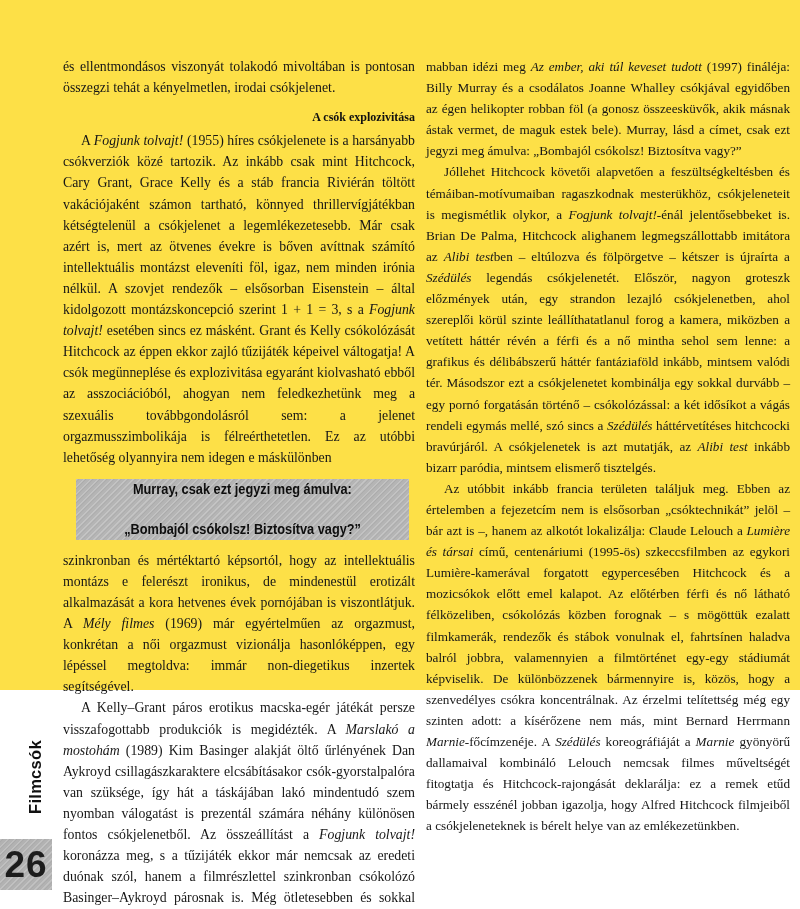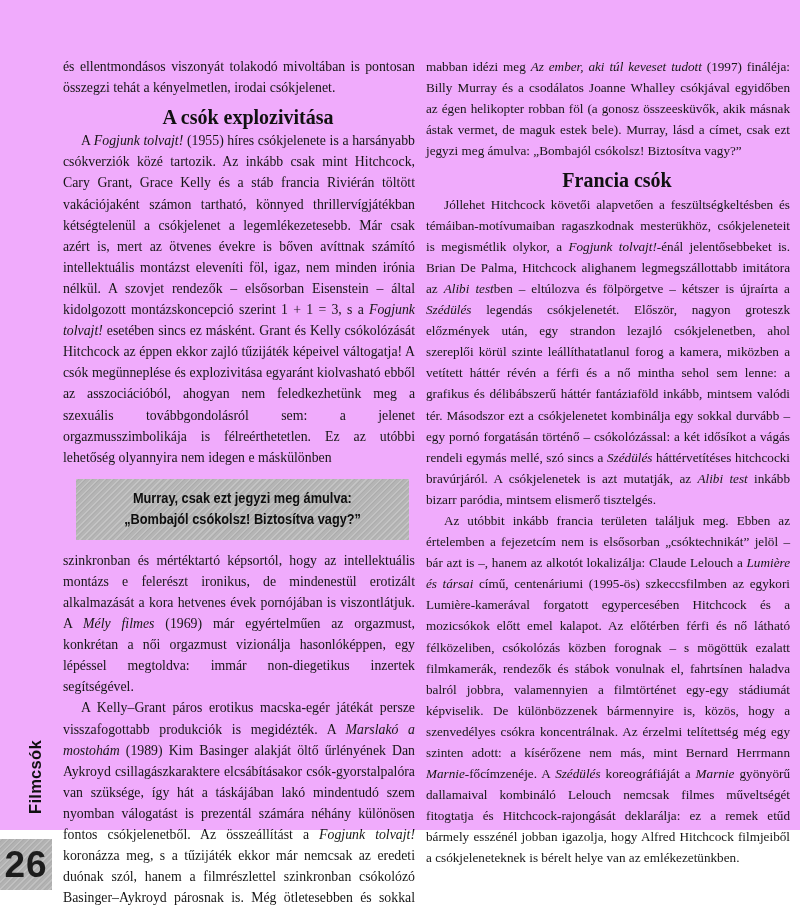--- a/index.html
+++ b/index.html
@@ -3,60 +3,60 @@
 <meta charset="utf-8">
 <style>
   html, body {
     margin: 0; padding: 0;
     width: 800px; height: 909px;
     background: #ffffff;
     overflow: hidden;
   }
   .page {
     position: relative;
-    width: 800px; height: 830px;
-    background: #f0abfc;
+    width: 800px; height: 690px;
+    background: #fde047;
     font-family: "Liberation Serif", serif;
     color: #161616;
   }
   .col {
     position: absolute;
     top: 56px;
     text-align: justify;
     line-height: 21.1px;
     letter-spacing: 0;
   }
   .col-left  { left: 63px;  width: 352px; font-size: 13.8px; }
   .col-right { left: 426px; width: 364px; font-size: 13.2px; }
   .col p { margin: 0; }
   .col p.indent { text-indent: 18px; }
   .col em { font-style: italic; }
   h3.heading {
-    font-size: 20px;
+    font-size: 12px;
     font-weight: bold;
     margin: 9px 0 2px 0;
     padding-left: 18px;
     line-height: 21.1px;
     color: #111111;
-    text-align: center;
+    text-align: right;
   }
   .quote-box {
     box-sizing: border-box;
     width: 333px;
     height: 61px;
     margin: 11px 0 10px 13px;
     background-color: #b5b5b5;
     background-image: repeating-linear-gradient(
       135deg,
       rgba(255,255,255,0.20) 0px, rgba(255,255,255,0.20) 1px,
       rgba(0,0,0,0.06) 2px, rgba(255,255,255,0) 3px, rgba(255,255,255,0) 5px
     );
     display: flex;
     flex-direction: column;
-    justify-content: center;
+    justify-content: space-between;
     align-items: center;
   }
   .quote-line {
     font-family: "Liberation Sans", sans-serif;
     font-weight: bold;
     font-size: 14.5px;
     line-height: 21px;
     color: #0e0e0e;
     white-space: nowrap;
     transform: scaleX(0.88);
@@ -113,21 +113,20 @@
       <p class="indent"><span>A </span><em>Fogjunk tolvajt!</em><span> (1955) híres csókjelenete is a harsányabb csókverziók közé tartozik. Az inkább csak mint Hitchcock, Cary Grant, Grace Kelly és a stáb francia Riviérán töltött vakációjaként számon tartható, könnyed thrillervígjátékban kétségtelenül a csókjelenet a legemlékezetesebb. Már csak azért is, mert az ötvenes évekre is bőven avíttnak számító intellektuális montázst eleveníti föl, igaz, nem minden irónia nélkül. A szovjet rendezők – elsősorban Eisenstein – által kidolgozott montázskoncepció szerint 1 + 1 = 3, s a </span><em>Fogjunk tolvajt!</em><span> esetében sincs ez másként. Grant és Kelly csókolózását Hitchcock az éppen ekkor zajló tűzijáték képeivel váltogatja! A csók megünneplése és explozivitása egyaránt kiolvasható ebből az asszociációból, ahogyan nem feledkezhetünk meg a szexuális továbbgondolásról sem: a jelenet orgazmusszimbolikája is félreérthetetlen. Ez az utóbbi lehetőség olyannyira nem idegen e máskülönben</span></p>
       <div class="quote-box">
         <div class="quote-line">Murray, csak ezt jegyzi meg ámulva:</div>
         <div class="quote-line">„Bombajól csókolsz! Biztosítva vagy?”</div>
       </div>
       <p><span>szinkronban és mértéktartó képsortól, hogy az intellektuális montázs e felerészt ironikus, de mindenestül erotizált alkalmazását a kora hetvenes évek pornójában is viszontlátjuk. A </span><em>Mély filmes</em><span> (1969) már egyértelműen az orgazmust, konkrétan a női orgazmust vizionálja hasonlóképpen, egy lépéssel megtoldva: immár non-diegetikus inzertek segítségével.</span></p>
       <p class="indent"><span>A Kelly–Grant páros erotikus macska-egér játékát persze visszafogottabb produkciók is megidézték. A </span><em>Marslakó a mostohám</em><span> (1989) Kim Basinger alakját öltő űrlényének Dan Aykroyd csillagászkaraktere elcsábításakor csók-gyorstalpalóra van szüksége, így hát a táskájában lakó mindentudó szem nyomban válogatást is prezentál számára néhány különösen fontos csókjelenetből. Az összeállítást a </span><em>Fogjunk tolvajt!</em><span> koronázza meg, s a tűzijáték ekkor már nemcsak az eredeti duónak szól, hanem a filmrészlettel szinkronban csókolózó Basinger–Aykroyd párosnak is. Még ötletesebben és sokkal fino-</span></p>
     </div>
   <div class="col col-right">
       <p><span>mabban idézi meg </span><em>Az ember, aki túl keveset tudott</em><span> (1997) fináléja: Billy Murray és a csodálatos Joanne Whalley csókjával egyidőben az égen helikopter robban föl (a gonosz összeesküvők, akik másnak ástak vermet, de maguk estek bele). Murray, lásd a címet, csak ezt jegyzi meg ámulva: „Bombajól csókolsz! Biztosítva vagy?”</span></p>
-      <h3 class="heading">Francia csók</h3>
       <p class="indent"><span>Jóllehet Hitchcock követői alapvetően a feszültségkeltésben és témáiban-motívumaiban ragaszkodnak mesterükhöz, csókjeleneteit is megismétlik olykor, a </span><em>Fogjunk tolvajt!</em><span>-énál jelentősebbeket is. Brian De Palma, Hitchcock alighanem legmegszállottabb imitátora az </span><em>Alibi test</em><span>ben – eltúlozva és fölpörgetve – kétszer is újraírta a </span><em>Szédülés</em><span> legendás csókjelenetét. Először, nagyon groteszk előzmények után, egy strandon lezajló csókjelenetben, ahol szereplői körül szinte leállíthatatlanul forog a kamera, miközben a vetített háttér révén a férfi és a nő mintha sehol sem lenne: a grafikus és délibábszerű háttér fantáziaföld inkább, mintsem valódi tér. Másodszor ezt a csókjelenetet kombinálja egy sokkal durvább – egy pornó forgatásán történő – csókolózással: a két idősíkot a vágás rendeli egymás mellé, szó sincs a </span><em>Szédülés</em><span> háttérvetítéses hitchcocki bravúrjáról. A csókjelenetek is azt mutatják, az </span><em>Alibi test</em><span> inkább bizarr paródia, mintsem elismerő tisztelgés.</span></p>
       <p class="indent"><span>Az utóbbit inkább francia területen találjuk meg. Ebben az értelemben a fejezetcím nem is elsősorban „csóktechnikát” jelöl – bár azt is –, hanem az alkotót lokalizálja: Claude Lelouch a </span><em>Lumière és társai</em><span> című, centenáriumi (1995-ös) szkeccsfilmben az egykori Lumière-kamerával forgatott egypercesében Hitchcock és a mozicsókok előtt emel kalapot. Az előtérben férfi és nő látható félközeliben, csókolózás közben forognak – s mögöttük ezalatt filmkamerák, rendezők és stábok vonulnak el, fahrtsínen haladva balról jobbra, valamennyien a filmtörténet egy-egy stádiumát képviselik. De különbözzenek bármennyire is, közös, hogy a szenvedélyes csókra koncentrálnak. Az érzelmi telítettség még egy szinten adott: a kísérőzene nem más, mint Bernard Herrmann </span><em>Marnie</em><span>-főcímzenéje. A </span><em>Szédülés</em><span> koreográfiáját a </span><em>Marnie</em><span> gyönyörű dallamaival kombináló Lelouch nemcsak filmes műveltségét fitogtatja és Hitchcock-rajongását deklarálja: ez a remek etűd bármely esszénél jobban igazolja, hogy Alfred Hitchcock filmjeiből a csókjeleneteknek is bérelt helye van az emlékezetünkben.</span></p>
     </div>
   <div class="sidebar-label">Filmcsók</div>
   <div class="pagenum-box">
     <span class="pagenum">26</span>
   </div>
 </div>
 
 </body></html>

